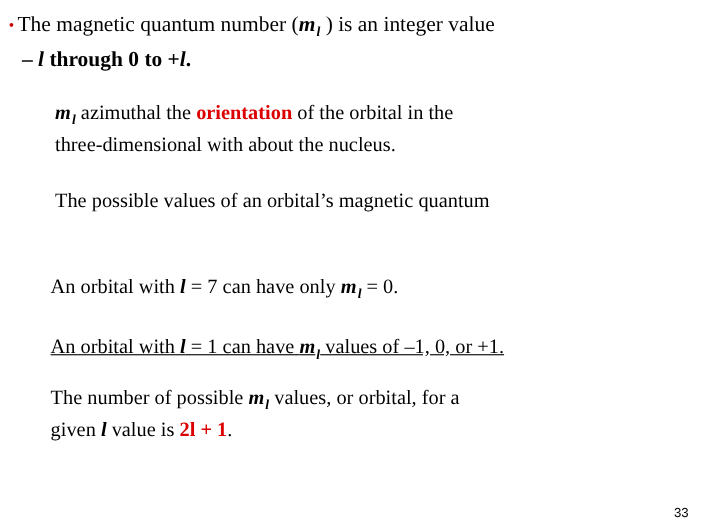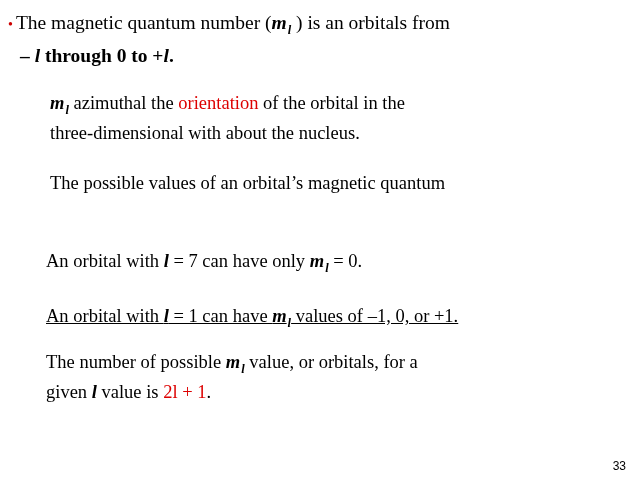--- a/index.html
+++ b/index.html
@@ -39,21 +39,21 @@
     position: absolute;
     font-size: 18.5px;
     line-height: 23px;
   }
   .p1 { left: 50px; top: 92px; width: 565px; }
   .p2 { left: 50px; top: 172px; width: 565px; }
   .p3 { left: 46px; top: 250px; width: 570px; }
   .p4 { left: 46px; top: 305px; width: 575px; text-decoration: underline; }
   .p5 { left: 46px; top: 351px; width: 575px; }
   .bold { font-weight: bold; }
-  .red { color: #dd0000; font-weight: normal; margin-top: 36px; }
+  .red { color: #dd0000; font-weight: bold; margin-top: 36px; }
   .sub-idx {
     font-size: 12.5px;
     font-style: italic;
     font-weight: bold;
     vertical-align: sub;
     padding-left: 1px;
   }
   .mvar {
     font-weight: bold;
     font-style: italic;
@@ -70,21 +70,21 @@
     font-family: "Liberation Sans", sans-serif;
     color: #000000;
   }
 </style>
 </head>
 <body>
 
 <div class="slide">
 
   <div class="bullet-line">
-    <span class="bullet-dot">•</span><span>The magnetic quantum number (</span><span class="mvar">m</span><span class="sub-idx">l</span><span> ) is an orbitals from</span>
+    <span class="bullet-dot">•</span><span>The magnetic quantum number (</span><span class="mvar">m</span><span class="sub-idx">l</span><span> ) is an integer value</span>
     <div style="padding-left:12px;">
       <span class="bold">– </span><span class="lvar">l</span><span class="bold">  through 0 to +</span><span class="lvar">l</span><span class="bold">.</span>
     </div>
   </div>
 
   <div class="sub p1">
     <span class="mvar">m</span><span class="sub-idx">l</span><span> azimuthal the </span><span class="red">orientation</span><span> of the orbital in the</span>
     <div>three-dimensional with about the nucleus.</div>
   </div>
 
@@ -94,21 +94,21 @@
 
   <div class="sub p3">
     <span>An orbital with </span><span class="lvar">l</span><span> = 7 can have only </span><span class="mvar">m</span><span class="sub-idx">l</span><span> = 0.</span>
   </div>
 
   <div class="sub p4">
     <span>An orbital with </span><span class="lvar">l</span><span> = 1 can have </span><span class="mvar">m</span><span class="sub-idx">l</span><span> values of –1, 0, or +1.</span>
   </div>
 
   <div class="sub p5">
-    <span>The number of possible </span><span class="mvar">m</span><span class="sub-idx">l</span><span> value, or orbitals, for a</span>
+    <span>The number of possible </span><span class="mvar">m</span><span class="sub-idx">l</span><span> values, or orbital, for a</span>
     <div>
       <span>given </span><span class="lvar">l</span><span> value is </span><span class="red">2l + 1</span><span>.</span>
     </div>
   </div>
 
   <div class="page-num">33</div>
 
 </div>
 
 </body></html>

